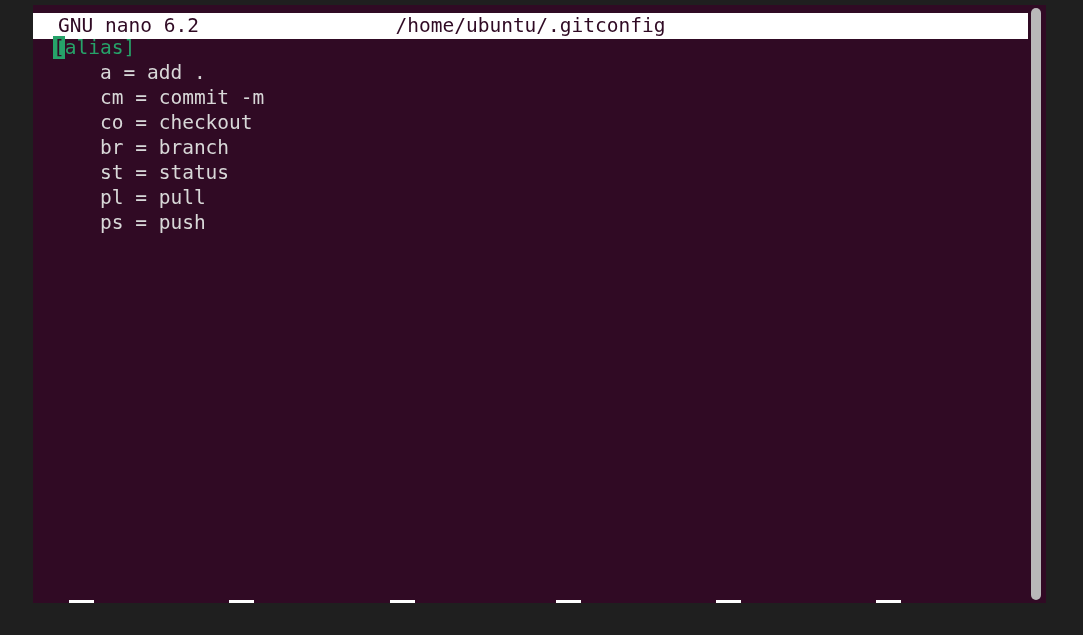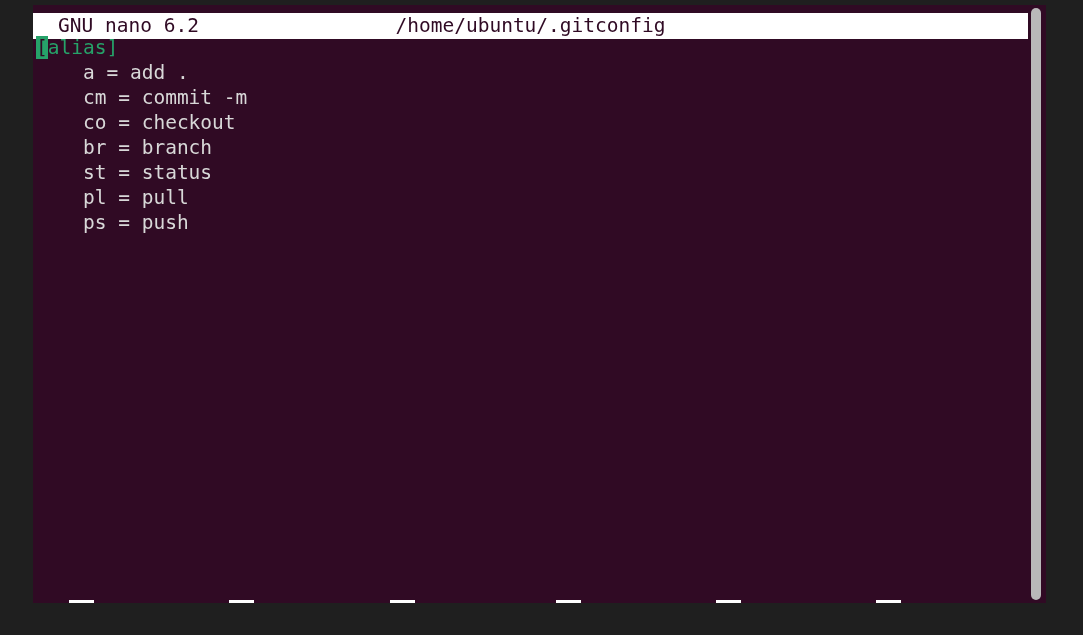--- a/index.html
+++ b/index.html
@@ -67,21 +67,21 @@
     top: 30px;
     right: 0;
     bottom: 80px;
     font-size: 19.5px;
     line-height: 25px;
     color: #d8d8d8;
     white-space: pre;
   }
   .edline {
     height: 25px;
-    padding-left: 3px;
+    padding-left: 20px;
     white-space: pre;
   }
   .edline.section {
     color: #26a269;
   }
   .cursor {
     background: #26a269;
     color: #300a24;
   }
 

